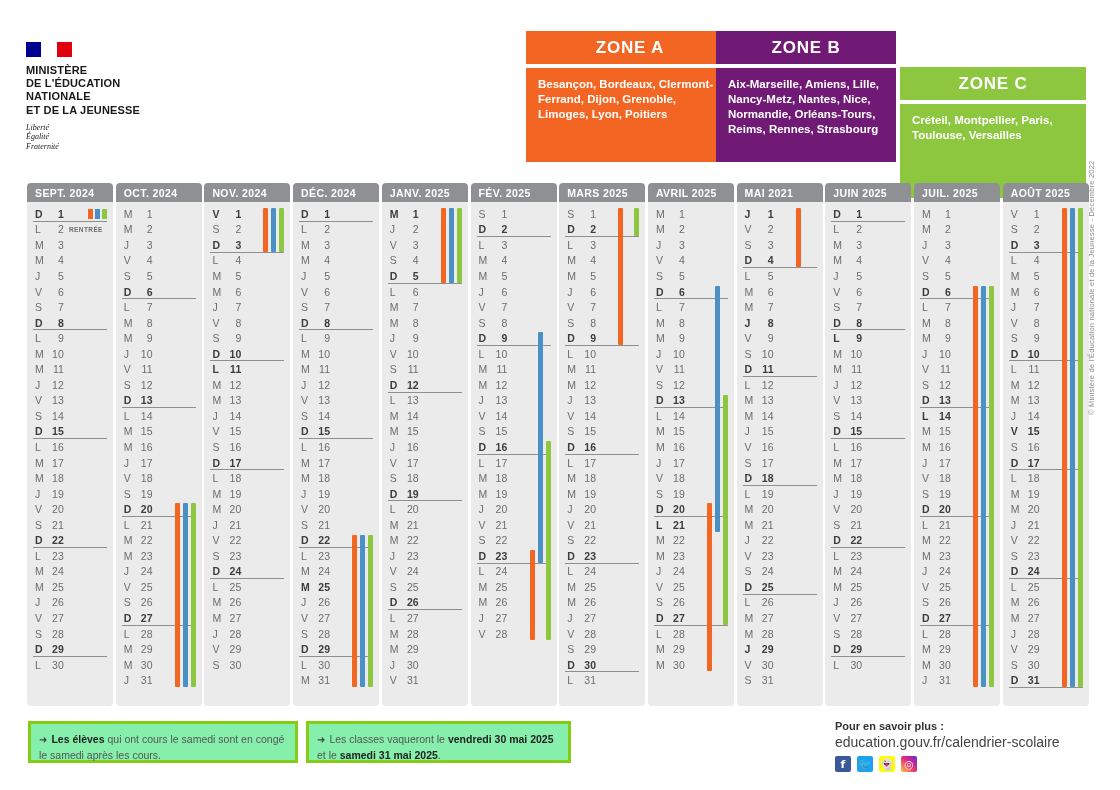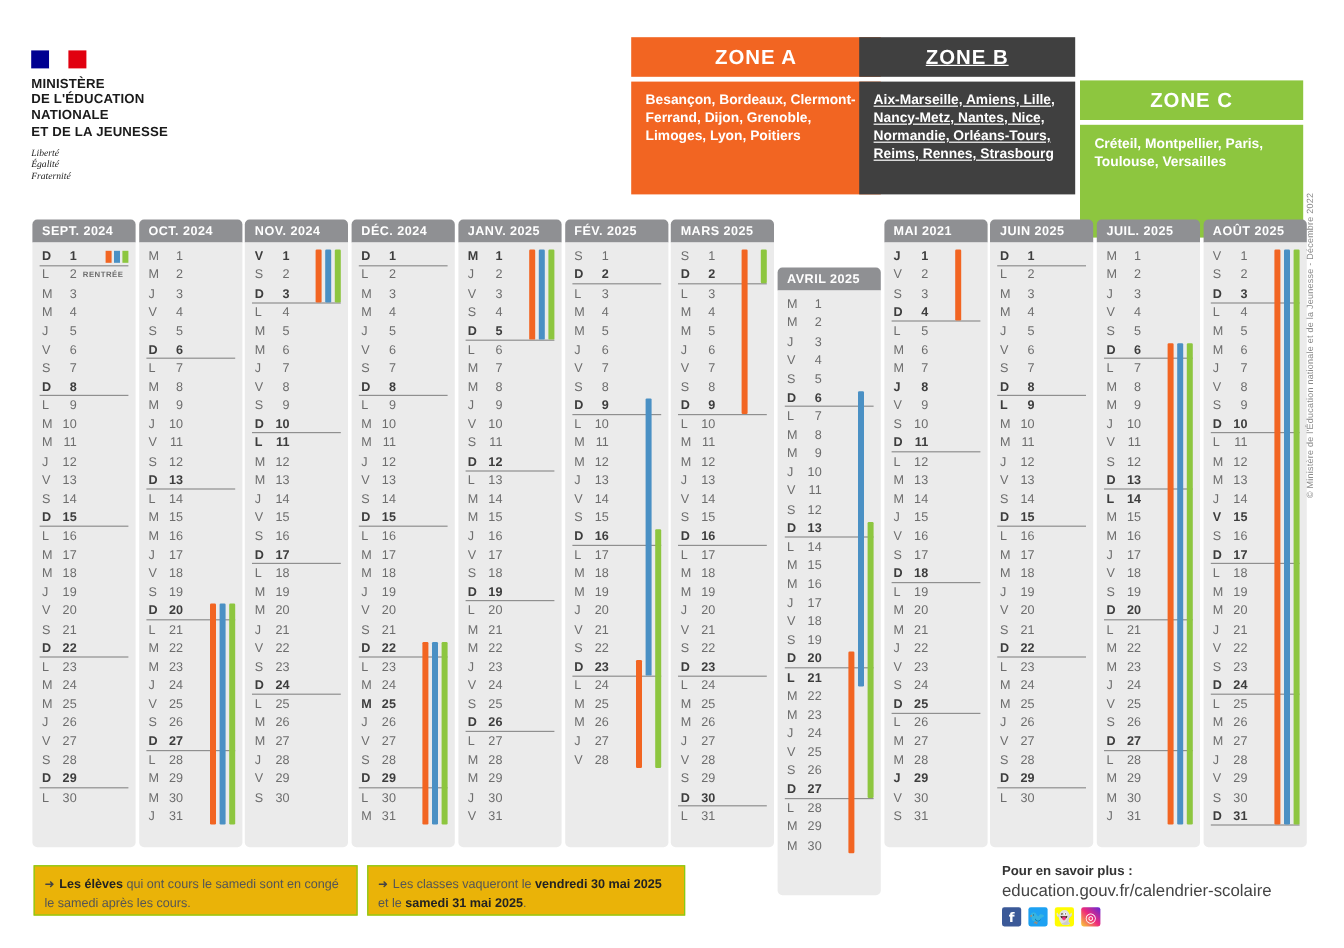--- a/index.html
+++ b/index.html
@@ -38,21 +38,21 @@
 
   .zone { position: absolute; top: 11px; }
   .zone-head { height: 33px; display: flex; align-items: center; justify-content: center;
                color: #fff; font-weight: bold; font-size: 17px; letter-spacing: .8px; }
   .zone-body { height: 94px; padding: 9px 10px 0 12px; color: #fff;
                font-size: 11.5px; font-weight: bold; line-height: 15px; }
   .zone.a { left: 526px; width: 208px; }
   .zone.b { left: 716px; width: 180px; }
   .zone.c { left: 900px; width: 186px; margin-top: 36px; }
   .zone.a .zone-head, .zone.a .zone-body { background: #F26522; }
-  .zone.b .zone-head, .zone.b .zone-body { background: #404040; text-decoration: underline; }
+  .zone.b .zone-head, .zone.b .zone-body { background: #701a75; }
   .zone.c .zone-head, .zone.c .zone-body { background: #8DC63F; }
   .zone-head { margin-bottom: 4px; }
 
   
   .months { position: absolute; left: 27px; top: 183px; width: 1060px; height: 523px; }
   .month { position: absolute; top: 0; width: 86px; height: 523px; }
   .month-head {
     height: 19px; background: #8f9093; border-radius: 4px 4px 0 0;
     color: #fff; font-weight: bold; font-size: 10.5px; letter-spacing: .4px;
     display: flex; align-items: center; padding-left: 8px;
@@ -81,21 +81,21 @@
   .bar.zA { background: #F26522; right: 18px; }
   .bar.zB { background: #4A90C4; right: 10px; }
   .bar.zC { background: #8DC63F; right: 2px; }
 
   
   .chips { position: absolute; right: 6px; top: 4px; display: flex; gap: 2px; }
   .chips i { display: block; width: 5px; height: 10px; }
 
   
   .note-box {
-    position: absolute; border: 1px solid #84cc16; background: #eab308;
+    position: absolute; border: 3px solid #84cc16; background: #86efac;
     font-size: 10.5px; color: #555; line-height: 14.5px; padding: 8px 10px 20px 8px;
   }
   .note-box .arrow { color: #444; margin-right: 4px; font-size: 10px; }
   .note-box b { color: #222; }
   #note-1 { left: 28px; top: 721px; width: 270px; height: 42px; }
   #note-2 { left: 306px; top: 721px; width: 265px; height: 42px; }
 
   .more { position: absolute; left: 835px; top: 718px; width: 250px; }
   .more-title { font-size: 11px; font-weight: bold; color: #333; line-height: 16px; }
   .more-url { font-size: 14px; color: #444; line-height: 16px; }
@@ -1061,21 +1061,21 @@
           <div class="day">
             <span class="dow">L</span>
             <span class="num">31</span>
           </div>
           <div class="bars">
             <div class="bar zA" style="top: 2px; height: 136.95px; background: rgb(242, 101, 34);"></div>
             <div class="bar zC" style="top: 2px; height: 28.1px; background: rgb(141, 198, 63);"></div>
           </div>
         </div>
       </div>
-      <div class="month" style="left: 620.9px; margin-top: 40px;">
+      <div class="month" style="left: 620.9px;">
         <div class="month-head">AVRIL 2025</div>
         <div class="month-body">
           <div class="day">
             <span class="dow">M</span>
             <span class="num">1</span>
           </div>
           <div class="day">
             <span class="dow">M</span>
             <span class="num">2</span>
           </div>

